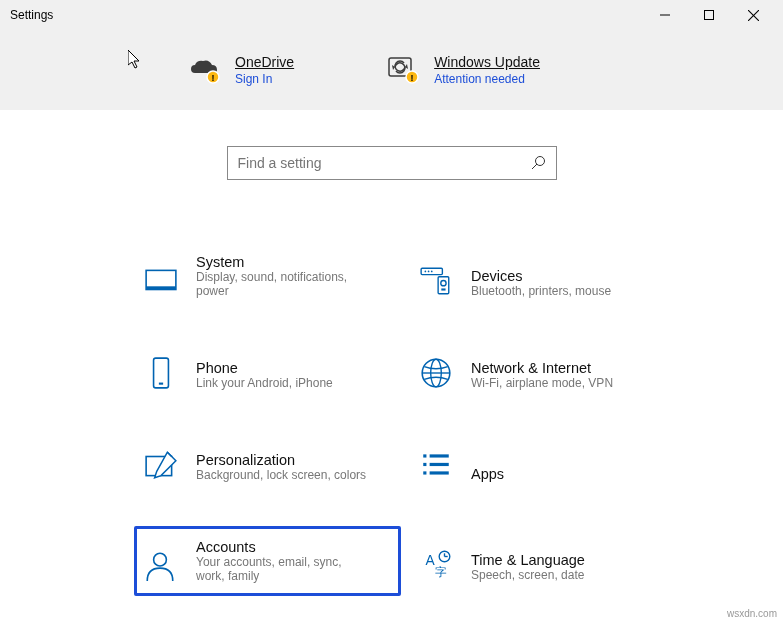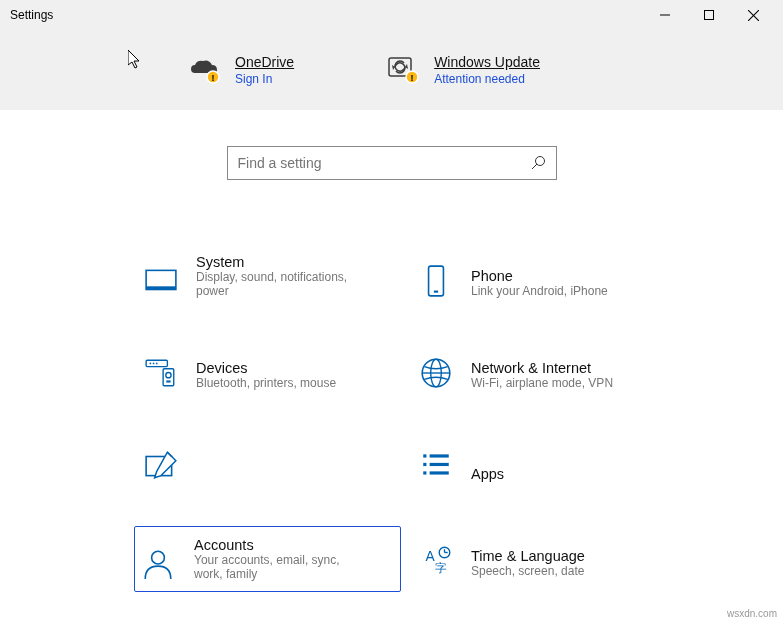--- a/index.html
+++ b/index.html
@@ -20,21 +20,21 @@
   .search-wrap { display: flex; justify-content: center; margin-top: 36px; }
   .search-box { width: 330px; height: 34px; border: 1px solid #888; display: flex; align-items: center; padding: 4px 10px; }
   .search-input { flex: 1; border: none; outline: none; font-size: 14px; background: transparent; }
   .search-icon { color: #555; }
   
   .grid { display: grid; grid-template-columns: 255px 255px; column-gap: 20px; row-gap: 50px; margin: 70px 0 0 140px; }
   .tile { display: flex; gap: 18px; align-items: flex-end; padding: 4px; }
   .tile-icon { width: 34px; height: 34px; flex-shrink: 0; color: #0063b1; }
   .tile-title { font-size: 14.5px; color: #111; }
   .tile-sub { font-size: 12px; color: #777; max-width: 175px; }
-  .highlight { border: 1px solid #1d4ed8; border-radius: 2px; padding: 10px 6px; margin: -10px -6px; gap: 19px; }
+  .highlight { border: 3px solid #1d4ed8; border-radius: 2px; padding: 10px 6px; margin: -10px -6px; gap: 19px; }
   
   .watermark { position: absolute; bottom: 1px; right: 6px; font-size: 10px; color: #999; }
   
   svg { display: block; }
 </style>
 </head>
 <body>
 
 <div class="titlebar">
   <div class="titlebar-title">Settings</div>
@@ -114,65 +114,69 @@
       <rect x="2" y="21" width="28" height="3" fill="#0063b1"></rect>
     </svg>
     <div>
       <div class="tile-title">System</div>
       <div class="tile-sub">Display, sound, notifications, power</div>
     </div>
   </div>
 
   <div class="tile">
     <svg class="tile-icon" viewBox="0 0 32 32">
-      <rect x="9" y="2" width="14" height="28" rx="2" fill="none" stroke="#0063b1" stroke-width="1.5"></rect>
-      <rect x="14" y="25" width="4" height="2" fill="#0063b1"></rect>
-    </svg>
-    <div>
-      <div class="tile-title">Phone</div>
-      <div class="tile-sub">Link your Android, iPhone</div>
-    </div>
-  </div>
-
-  <div class="tile">
-    <svg class="tile-icon" viewBox="0 0 32 32">
       <rect x="2" y="4" width="20" height="6" rx="1" fill="none" stroke="#0063b1" stroke-width="1.3"></rect>
       <circle cx="6" cy="7" r="0.8" fill="#0063b1"></circle>
         <circle cx="9" cy="7" r="0.8" fill="#0063b1"></circle>
         <circle cx="12" cy="7" r="0.8" fill="#0063b1"></circle>
       <rect x="18" y="12" width="10" height="16" rx="1" fill="none" stroke="#0063b1" stroke-width="1.3"></rect>
       <circle cx="23" cy="18" r="2.5" fill="none" stroke="#0063b1" stroke-width="1.3"></circle>
       <rect x="21" y="23" width="4" height="2" fill="#0063b1"></rect>
     </svg>
     <div>
       <div class="tile-title">Devices</div>
       <div class="tile-sub">Bluetooth, printers, mouse</div>
     </div>
   </div>
 
   <div class="tile">
     <svg class="tile-icon" viewBox="0 0 32 32">
+      <rect x="9" y="2" width="14" height="28" rx="2" fill="none" stroke="#0063b1" stroke-width="1.5"></rect>
+      <rect x="14" y="25" width="4" height="2" fill="#0063b1"></rect>
+    </svg>
+    <div>
+      <div class="tile-title">Phone</div>
+      <div class="tile-sub">Link your Android, iPhone</div>
+    </div>
+  </div>
+
+  <div class="tile">
+    <svg class="tile-icon" viewBox="0 0 32 32">
       <circle cx="16" cy="16" r="13" fill="none" stroke="#0063b1" stroke-width="1.5"></circle>
       <ellipse cx="16" cy="16" rx="5" ry="13" fill="none" stroke="#0063b1" stroke-width="1.3"></ellipse>
       <line x1="3" y1="16" x2="29" y2="16" stroke="#0063b1" stroke-width="1.3"></line>
       <path d="M5 10 Q16 14 27 10" fill="none" stroke="#0063b1" stroke-width="1.3"></path>
       <path d="M5 22 Q16 18 27 22" fill="none" stroke="#0063b1" stroke-width="1.3"></path>
     </svg>
     <div>
       <div class="tile-title">Network &amp; Internet</div>
       <div class="tile-sub">Wi-Fi, airplane mode, VPN</div>
     </div>
   </div>
 
   <div class="tile">
     <svg class="tile-icon" viewBox="0 0 32 32">
       <rect x="2" y="8" width="24" height="18" fill="none" stroke="#0063b1" stroke-width="1.5"></rect>
       <path d="M22 4 L30 12 L16 26 L10 28 L12 22 Z" fill="#fff" stroke="#0063b1" stroke-width="1.4"></path>
       <line x1="22" y1="4" x2="26" y2="8" stroke="#0063b1" stroke-width="1.4"></line>
     </svg>
+    <div>
+      <div class="tile-title">Personalization</div>
+      <div class="tile-sub">Background, lock screen, colors</div>
+    </div>
   </div>
 
   <div class="tile">
     <svg class="tile-icon" viewBox="0 0 32 32">
       <rect x="4" y="6" width="3" height="3" fill="#0063b1"></rect>
       <rect x="10" y="6" width="18" height="3" fill="#0063b1"></rect>
       <rect x="4" y="14" width="3" height="3" fill="#0063b1"></rect>
       <rect x="10" y="14" width="18" height="3" fill="#0063b1"></rect>
       <rect x="4" y="22" width="3" height="3" fill="#0063b1"></rect>
       <rect x="10" y="22" width="18" height="3" fill="#0063b1"></rect>

